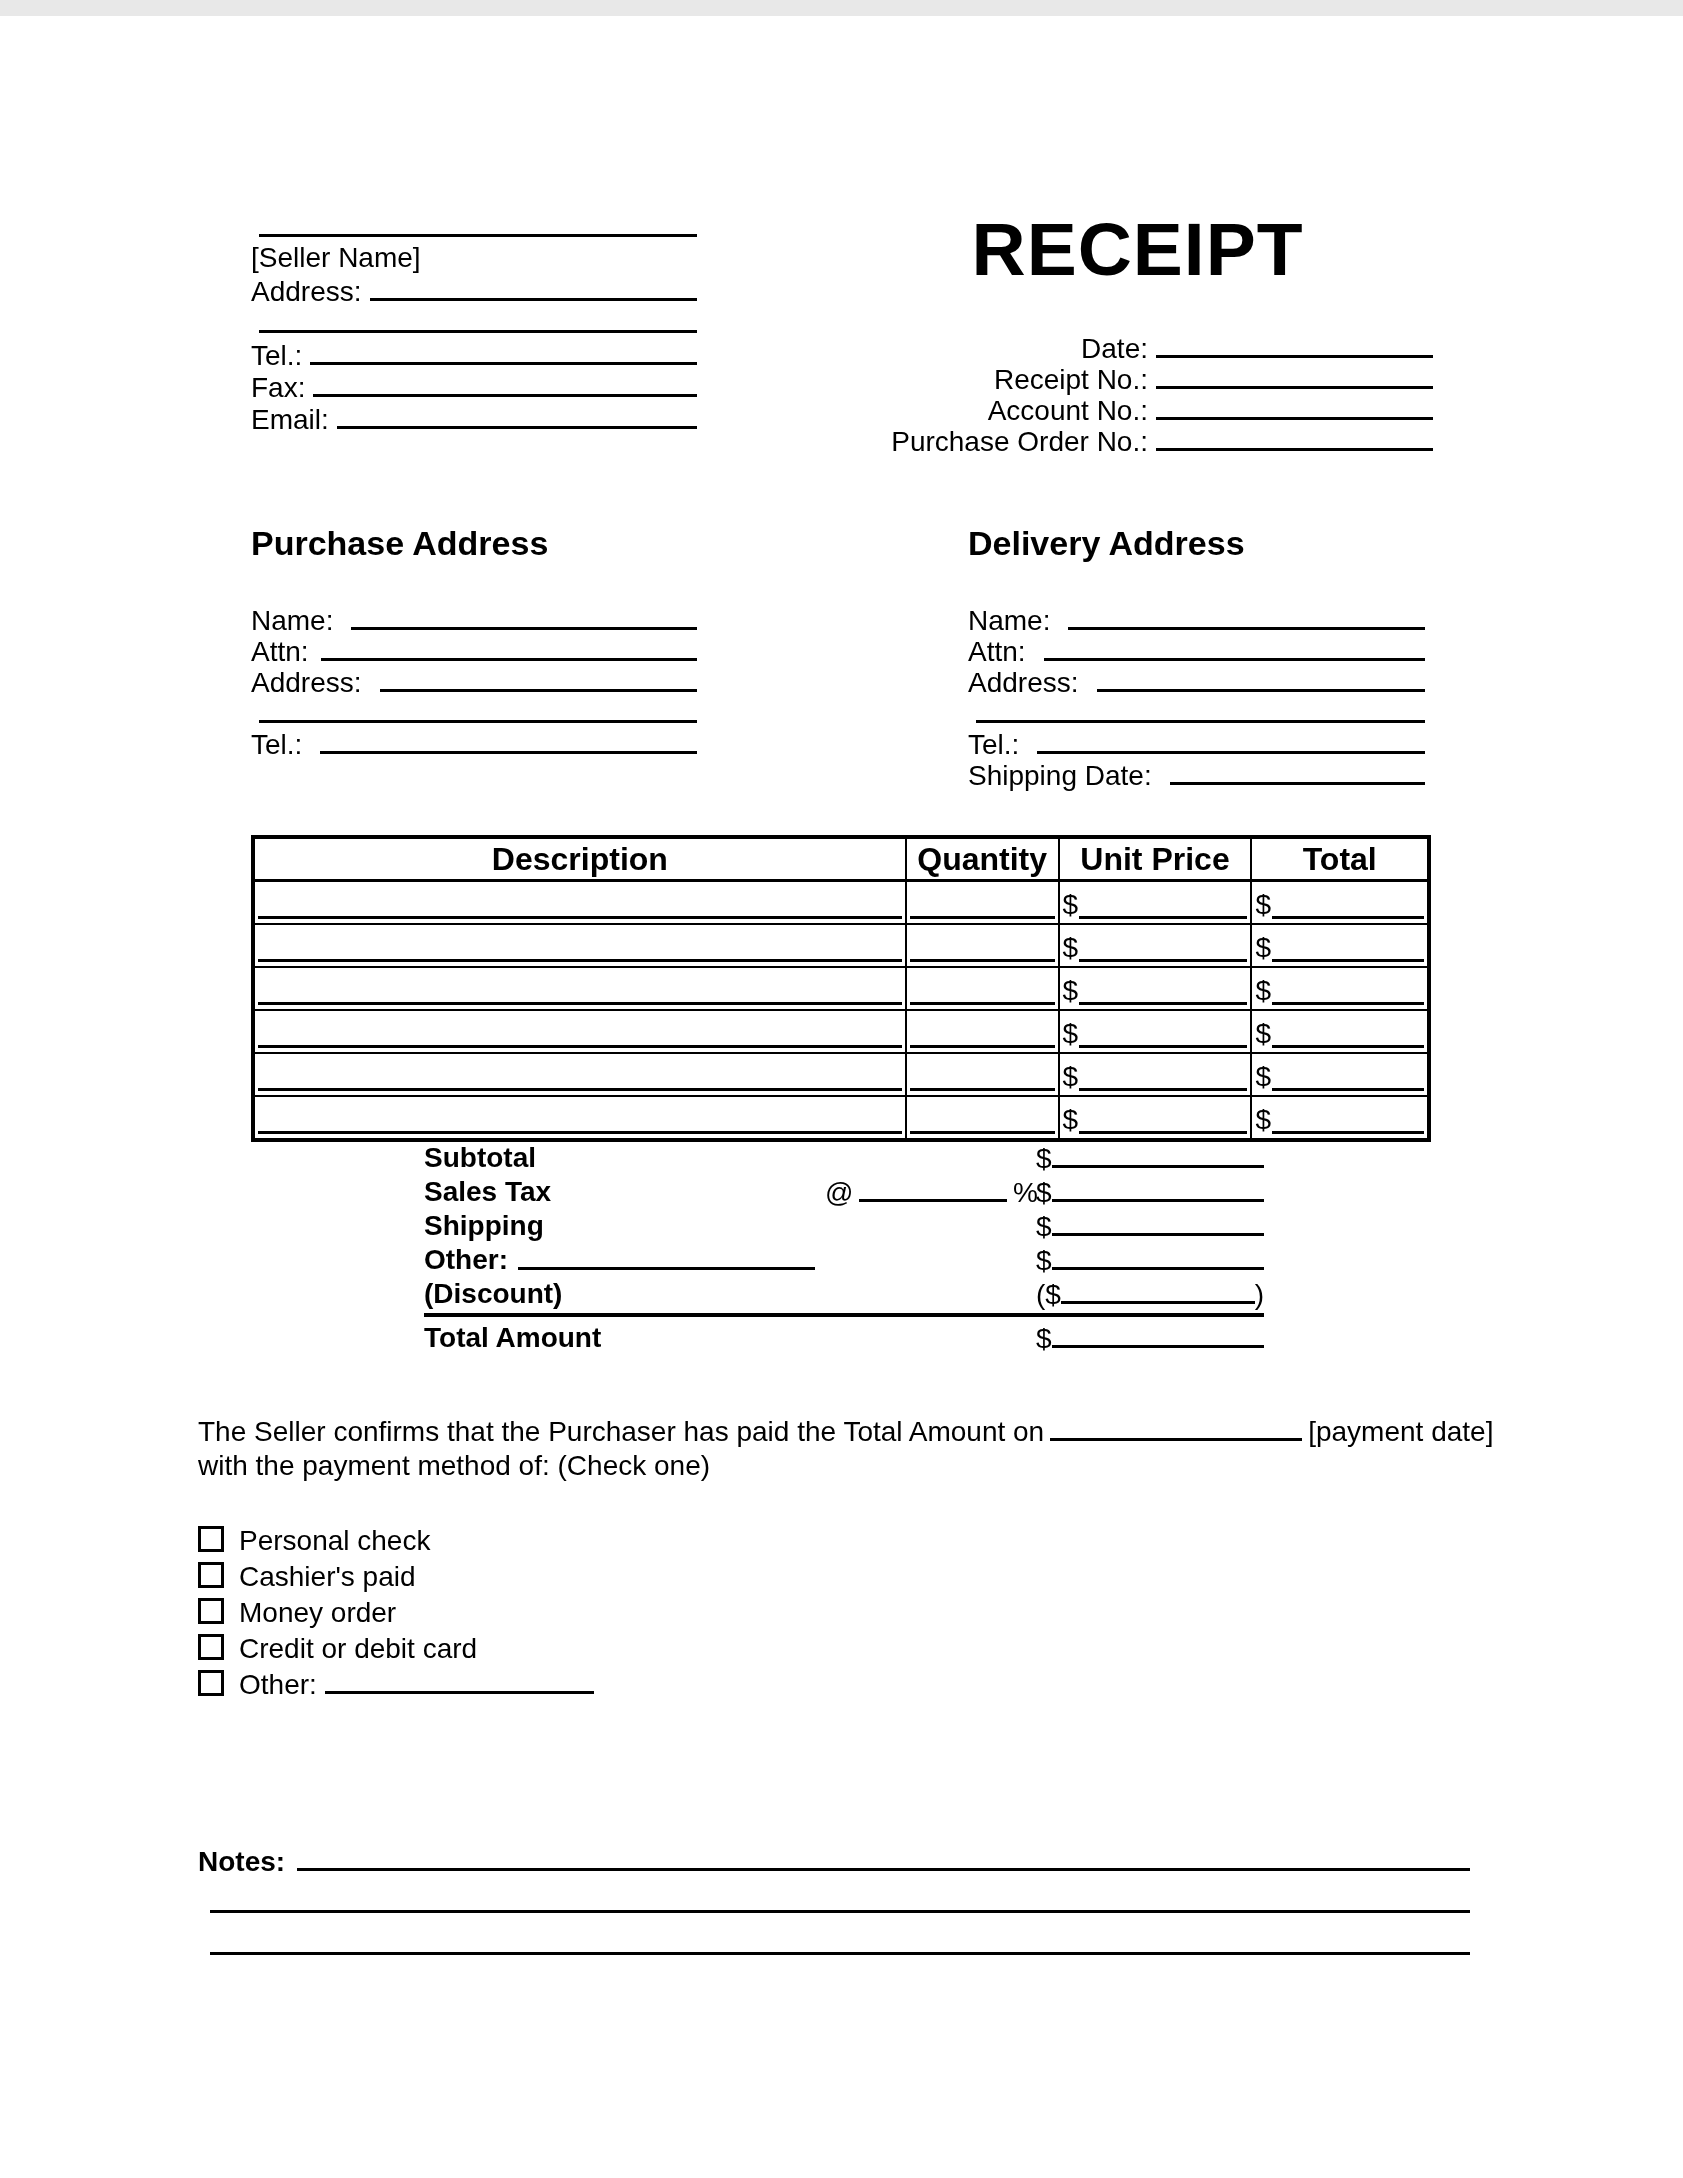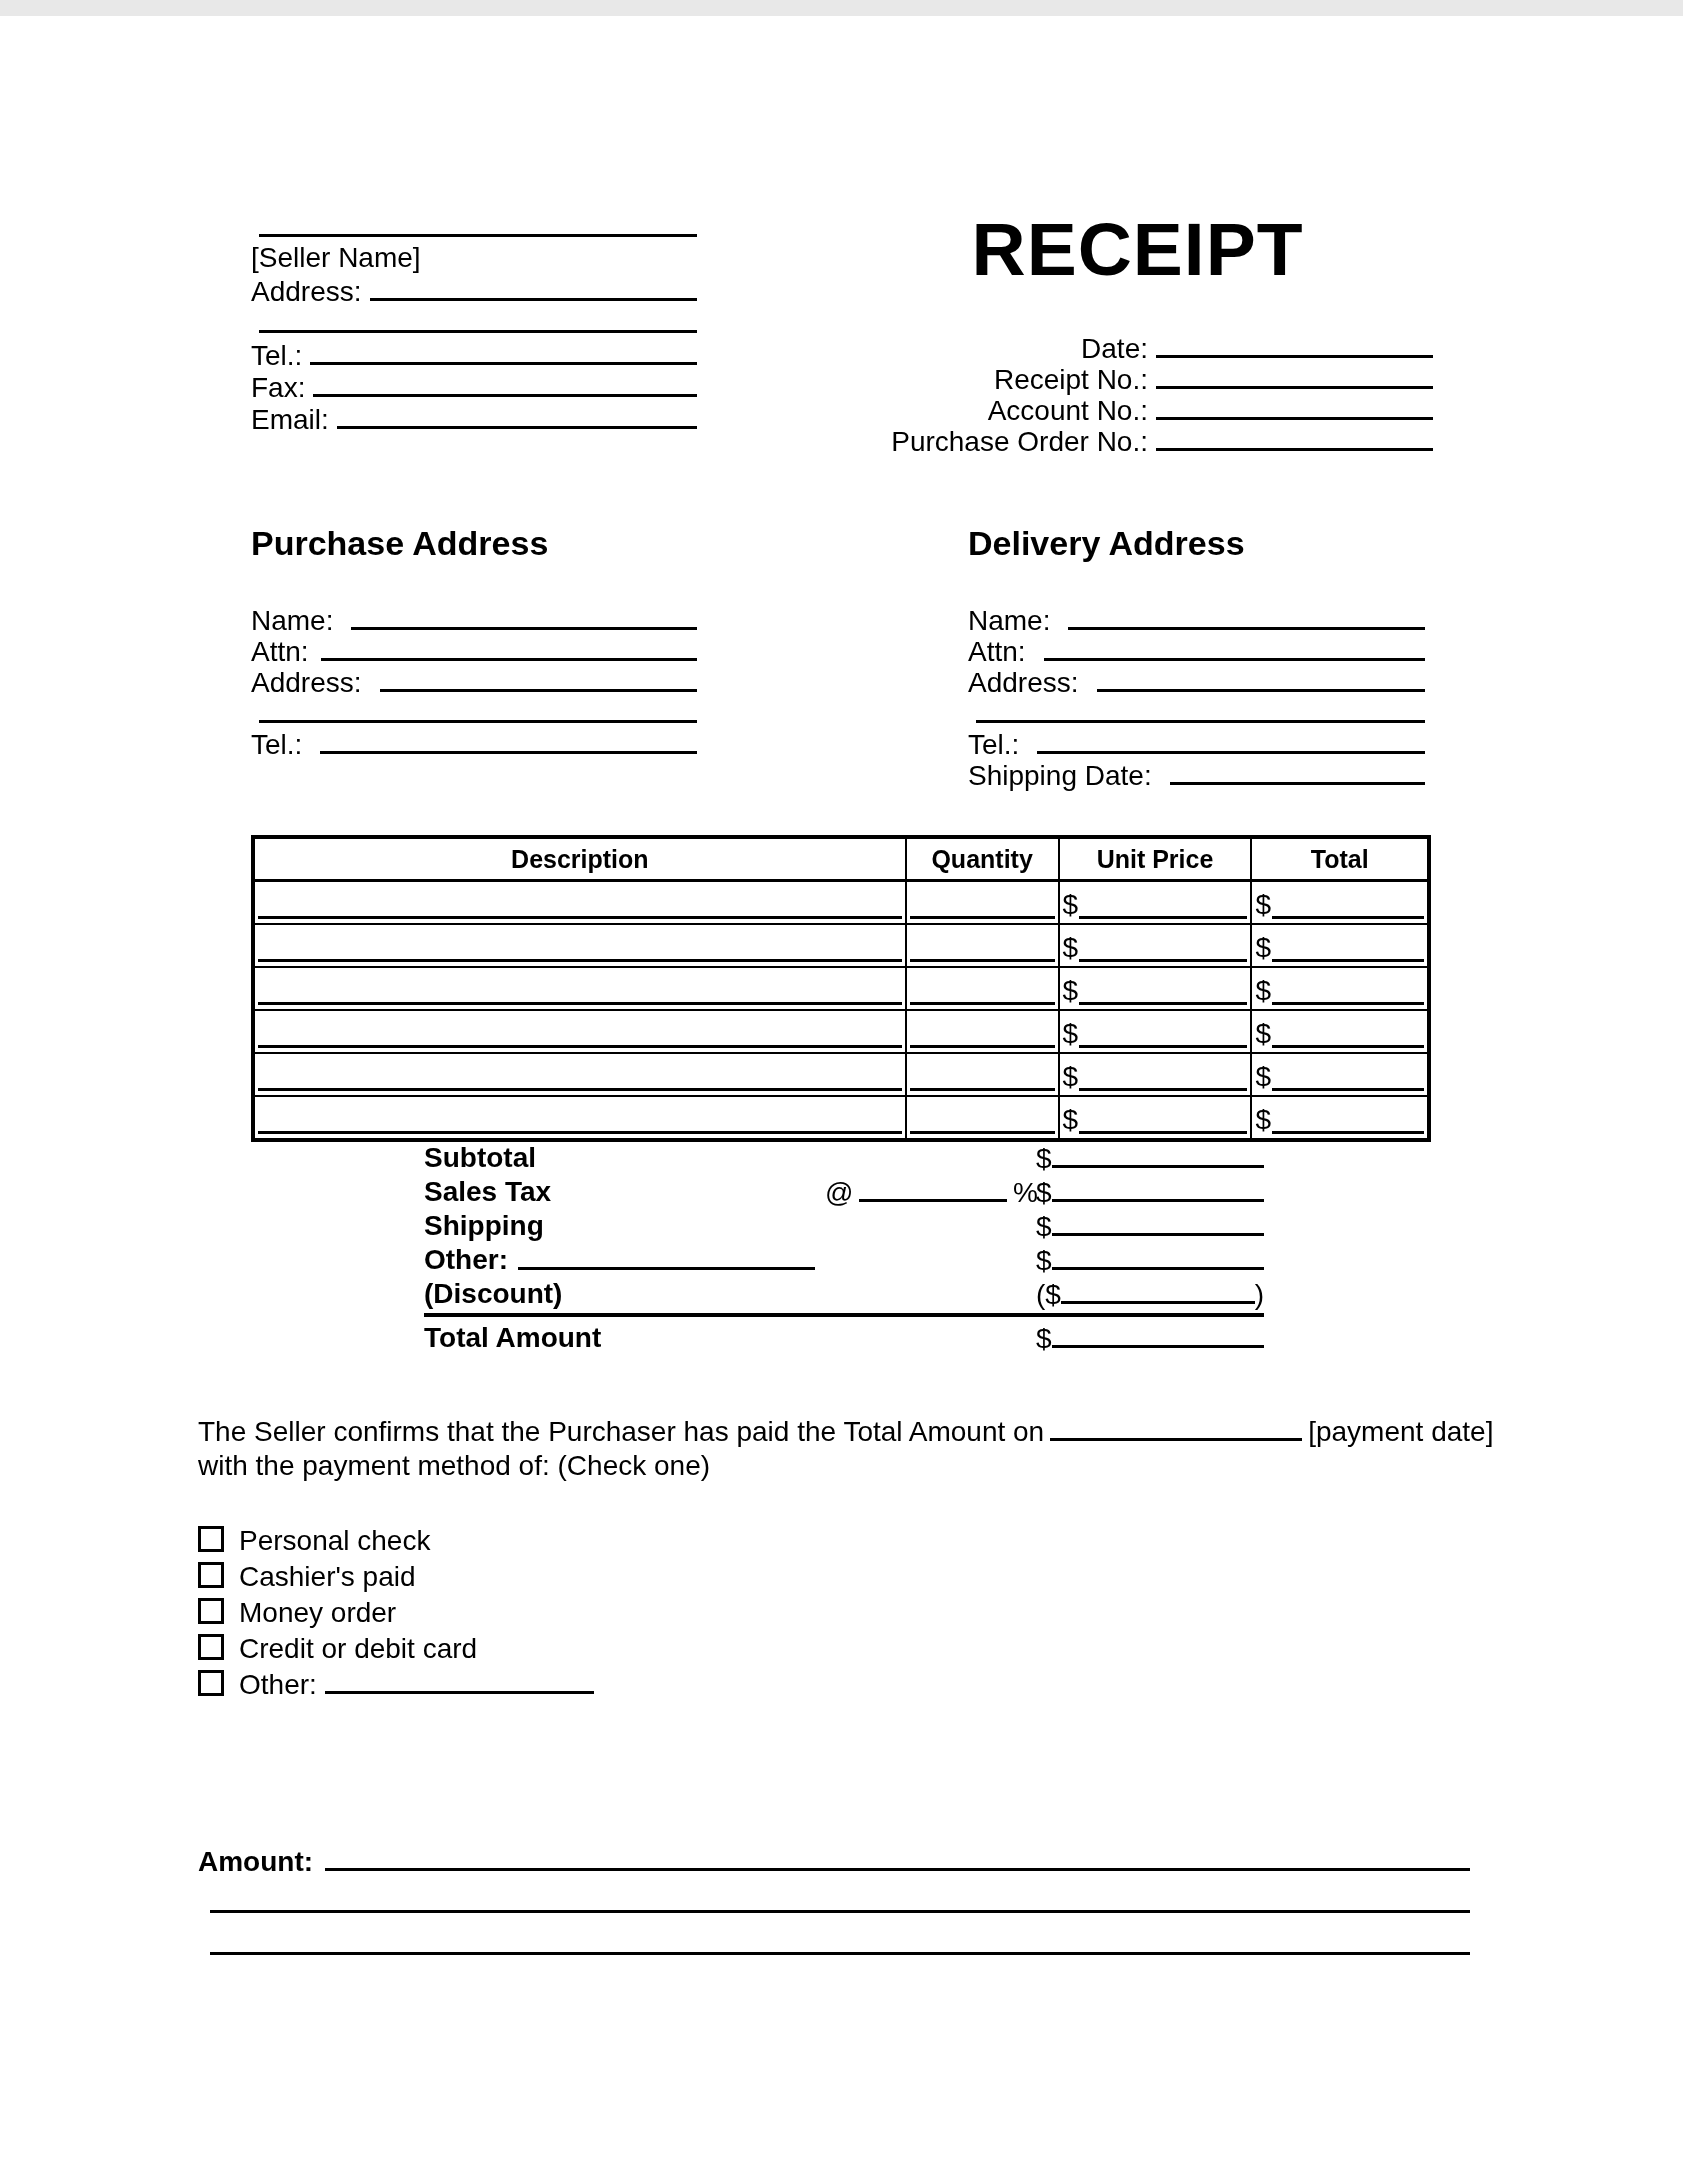--- a/index.html
+++ b/index.html
@@ -27,21 +27,21 @@
   .meta .u{width:277px;flex:0 0 auto;}
   
   .addrcol .hd{font-size:34px;font-weight:bold;margin-bottom:40px;}
   .addrcol .frow{height:31px;gap:10px;}
   .billing{left:251px;top:508px;width:446px;}
   .delivery{left:968px;top:508px;width:457px;}
   
   .items{left:251px;top:819px;width:1180px;border-collapse:collapse;table-layout:fixed;}
   .items,.items th,.items td{border:2px solid #000;}
   .items{border:4px solid #000;}
-  .items th{border-bottom:3px solid #000;font-size:25px;font-weight:bold;
+  .items th{border-bottom:3px solid #000;font-size:32px;font-weight:bold;
             height:40px;text-align:center;padding:0;}
   .items td{height:37px;vertical-align:bottom;padding:0 3px 4px 3px;}
   .cellline{border-bottom:3px solid #000;height:26px;}
   .price{display:flex;align-items:flex-end;}
   .price .cur{line-height:1;}
   .price .cellline{flex:1 1 auto;margin-left:1px;}
   .col-desc{width:55.5%;}.col-qty{width:13%;}.col-unit{width:16.4%;}.col-total{width:15.1%;}
   
   .totals{left:424px;top:1125px;width:840px;}
   .trow{position:relative;height:34px;line-height:34px;}
@@ -368,21 +368,21 @@
   <div class="abs methods">
     <div class="cbrow"><span class="cbox"></span><span>Personal check</span></div>
     <div class="cbrow"><span class="cbox"></span><span>Cashier's paid</span></div>
     <div class="cbrow"><span class="cbox"></span><span>Money order</span></div>
     <div class="cbrow"><span class="cbox"></span><span>Credit or debit card</span></div>
     <div class="cbrow"><span class="cbox"></span><span>Other:</span><span class="u"></span></div>
   </div>
 
   <div class="abs notes">
     <div class="frow">
-        <span class="lbl">Amount:</span>
+        <span class="lbl">Notes:</span>
         <span class="u fill"></span>
       </div>
     <div class="frow">
         <span class="u fill"></span>
       </div>
     <div class="frow">
         <span class="u fill"></span>
       </div>
   </div>
 

